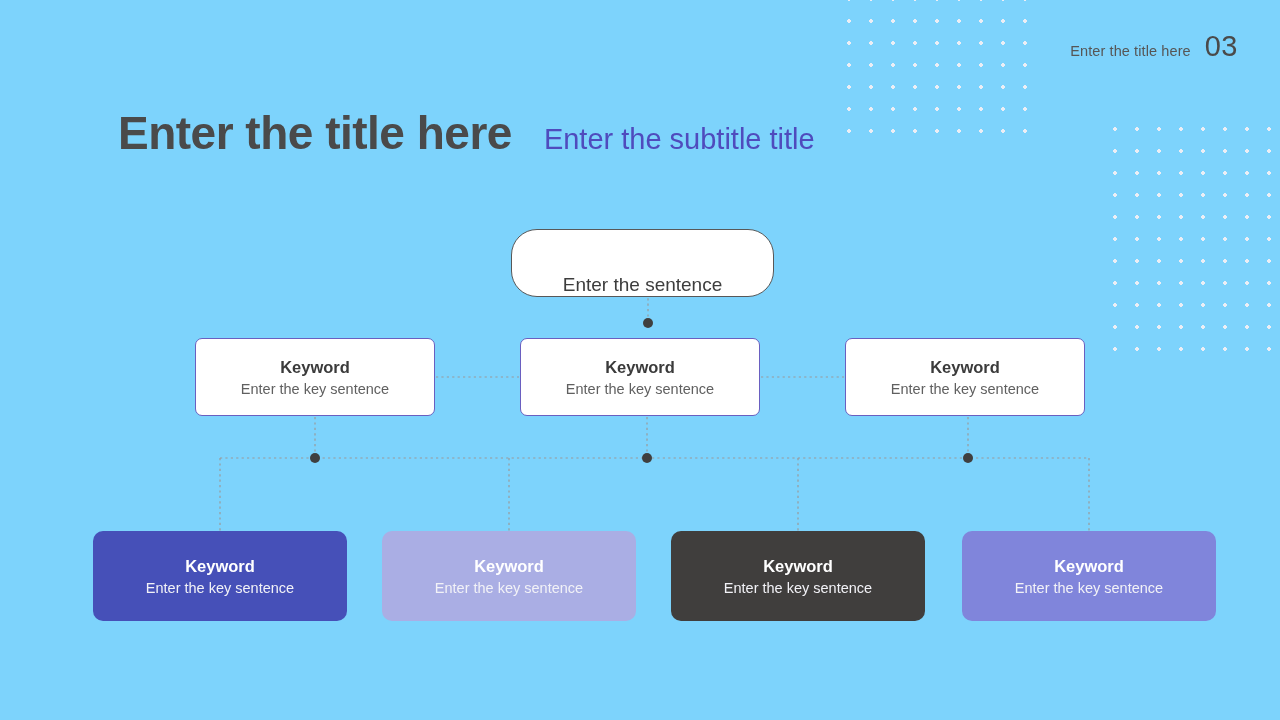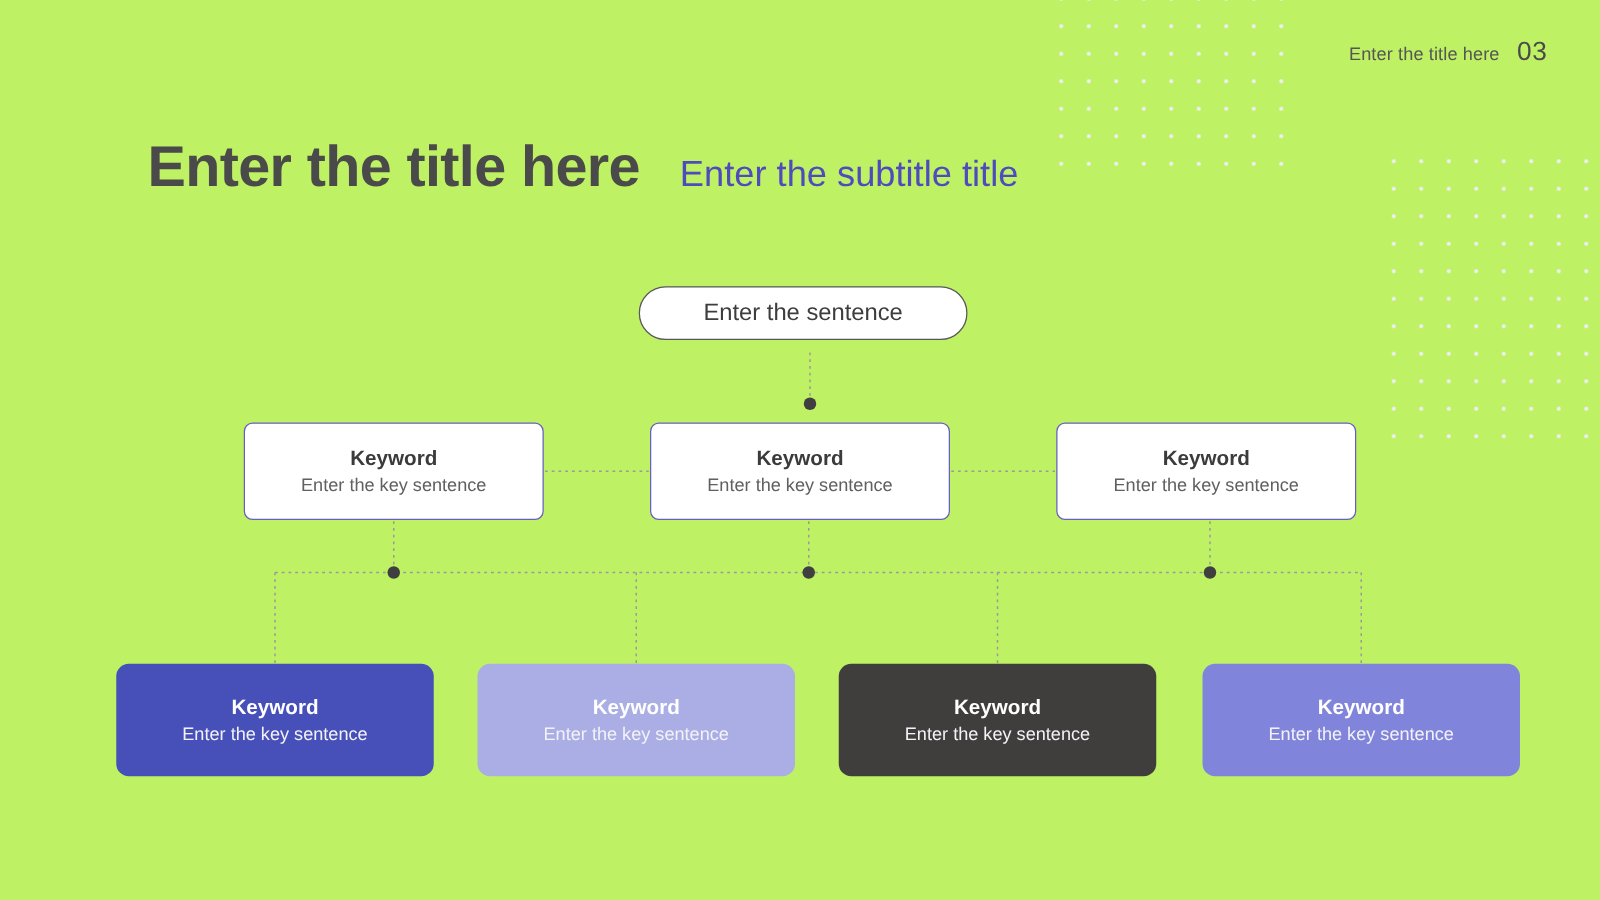--- a/index.html
+++ b/index.html
@@ -9,21 +9,21 @@
     height: 720px;
     background: #ffffff;
     font-family: "Liberation Sans", sans-serif;
     overflow: hidden;
   }
 
   #slide {
     position: relative;
     width: 1280px;
     height: 720px;
-    background: #bef264;
+    background: #7dd3fc;
   }
 
   
   .dotgrid {
     position: absolute;
     background-image: radial-gradient(#eceef5 1.6px, transparent 1.7px);
     background-size: 22px 22px;
     pointer-events: none;
   }
   #dotgrid-top    { left: 838px; top: -12px; width: 200px; height: 150px; }
@@ -37,21 +37,21 @@
     display: flex;
     align-items: baseline;
     gap: 14px;
   }
   #header-right .hdr-label {
     font-size: 14.5px;
     color: #565656;
     letter-spacing: .1px;
   }
   #header-right .hdr-num {
-    font-size: 21px;
+    font-size: 29px;
     color: #4a4a4a;
     font-weight: 400;
     letter-spacing: .5px;
   }
 
   
   #title-row {
     position: absolute;
     left: 118px;
     top: 106px;
@@ -84,26 +84,26 @@
     left: 0; top: 0;
     width: 1280px; height: 720px;
   }
 
   
   #root-node {
     position: absolute;
     left: 511px;
     top: 229px;
     width: 263px;
-    height: 43px;
+    height: 68px;
     border: 1.6px solid #585858;
     border-radius: 26px;
     background: #ffffff;
     display: flex;
-    align-items: center;
+    align-items: flex-end;
     justify-content: center;
   }
   #root-node .root-text {
     font-size: 19px;
     color: #3d3d3d;
   }
 
   
   .mid-box {
     position: absolute;

